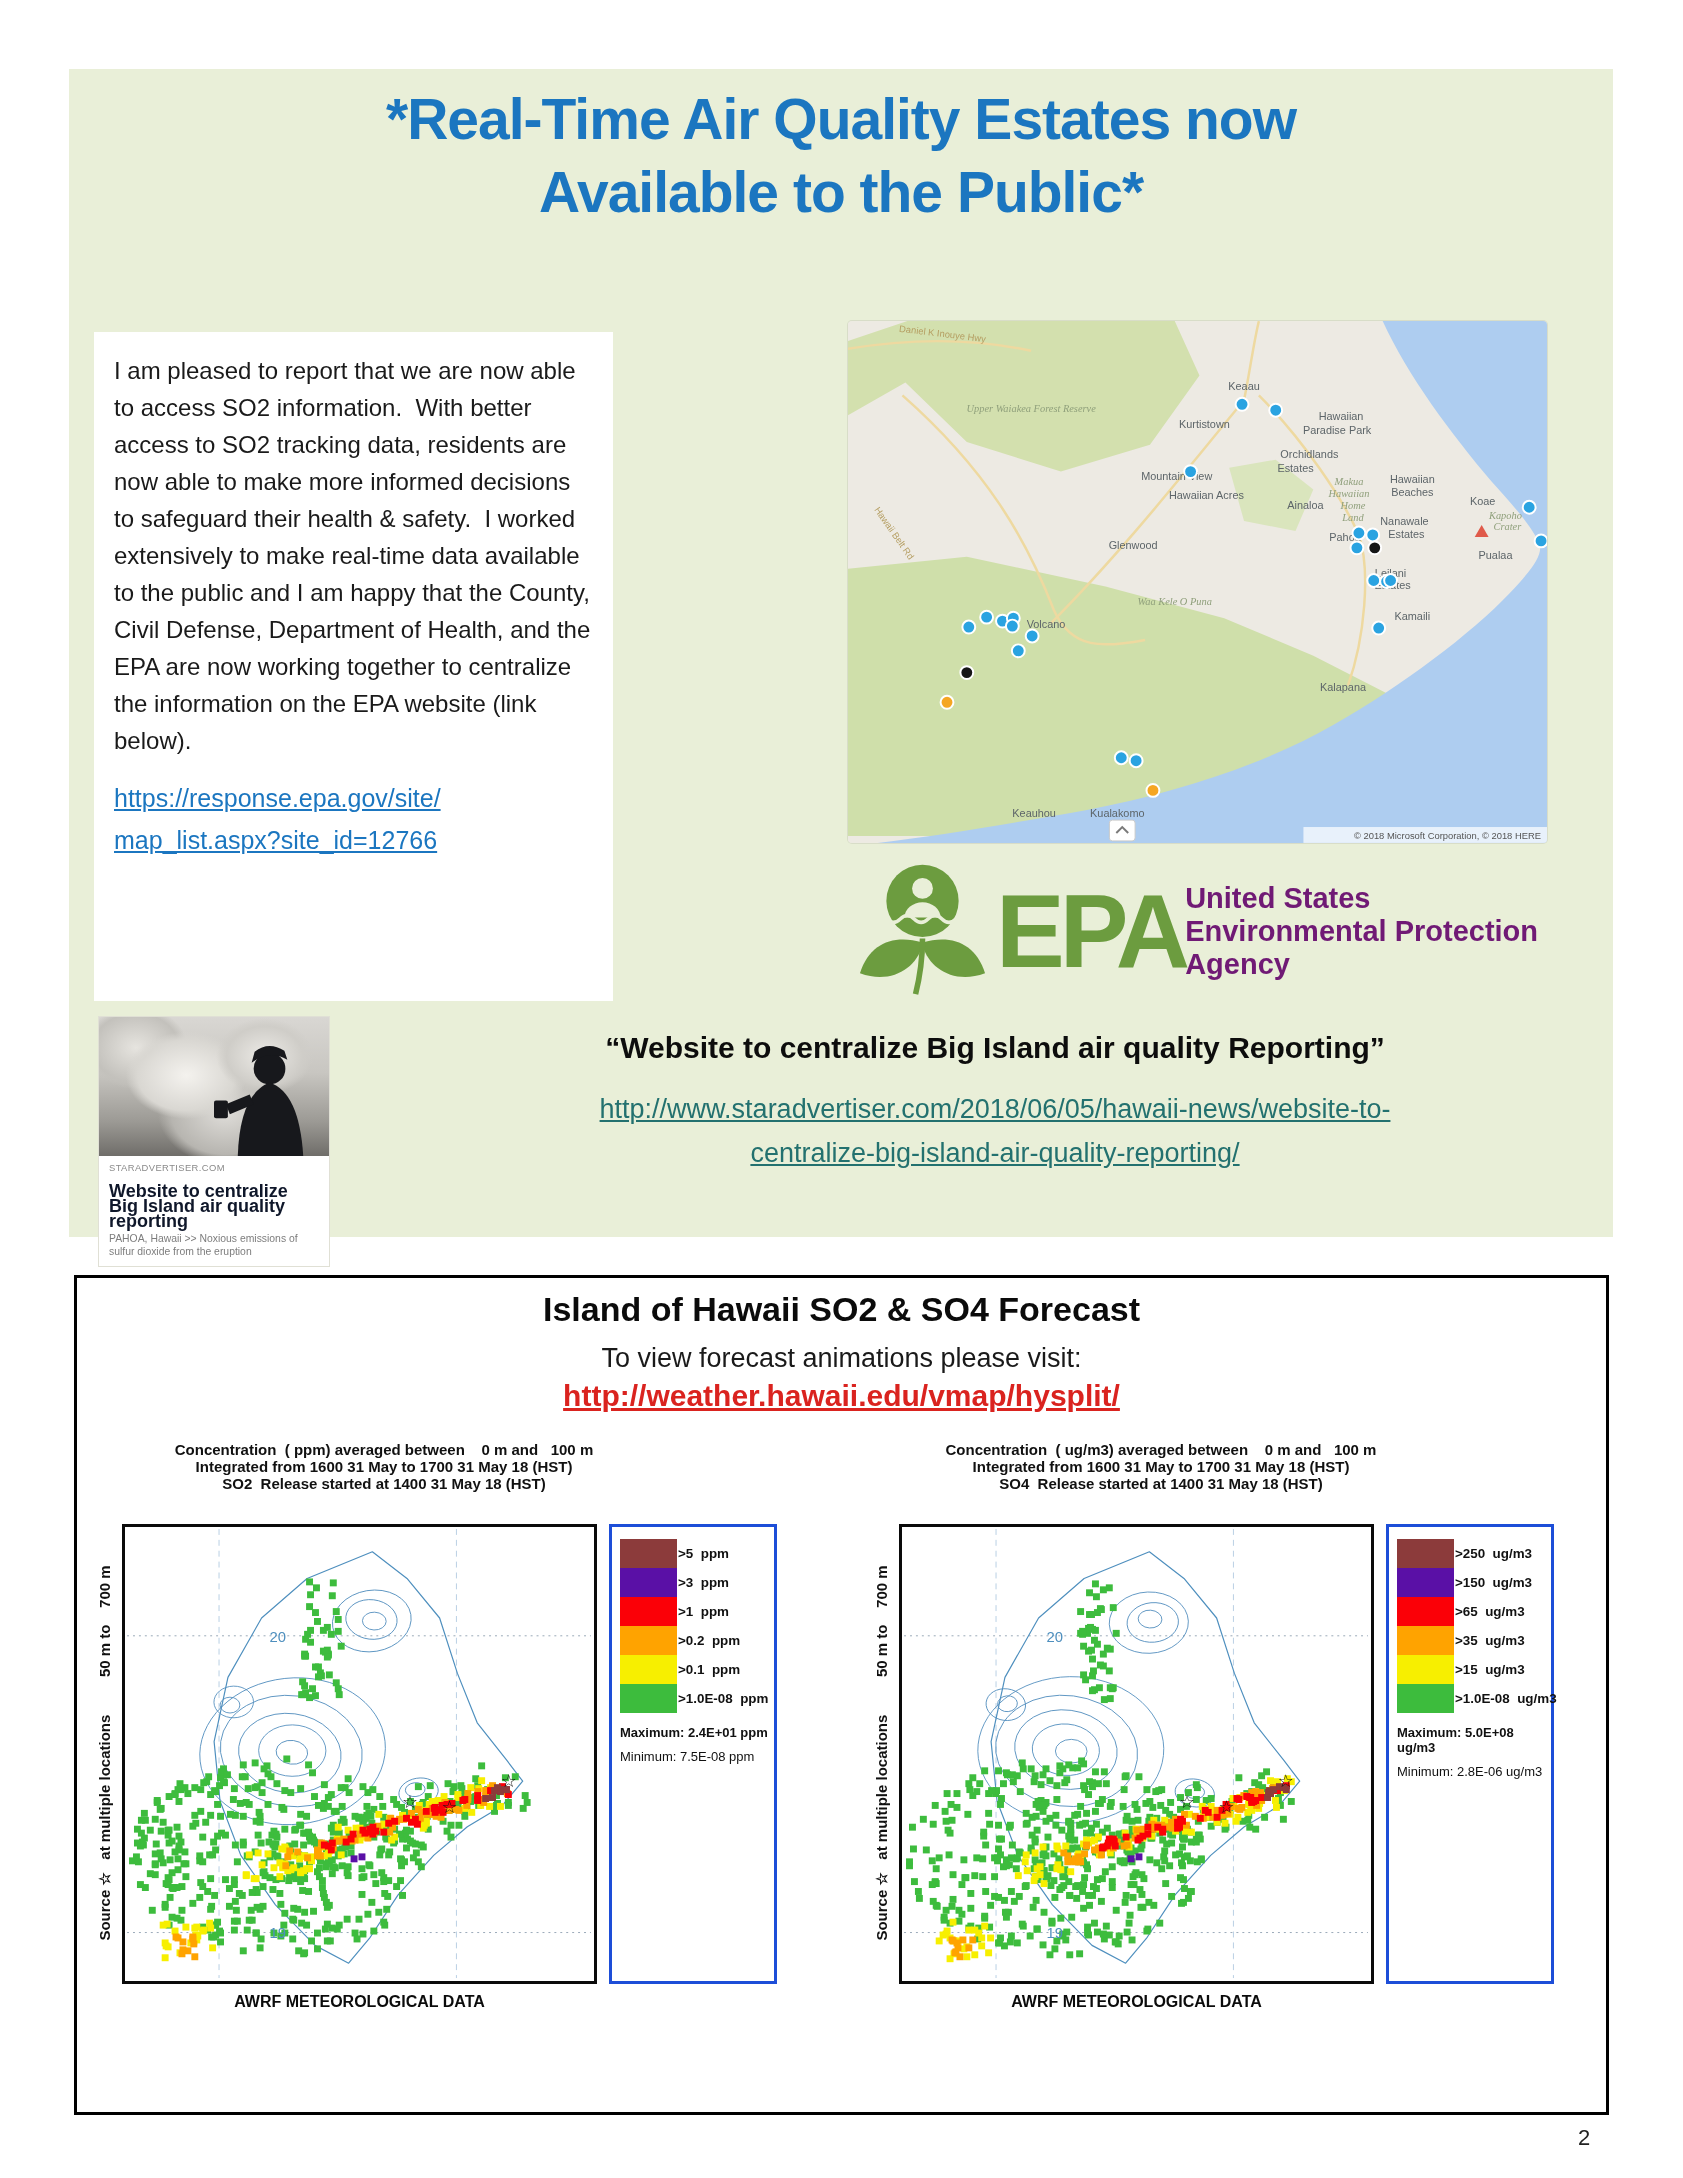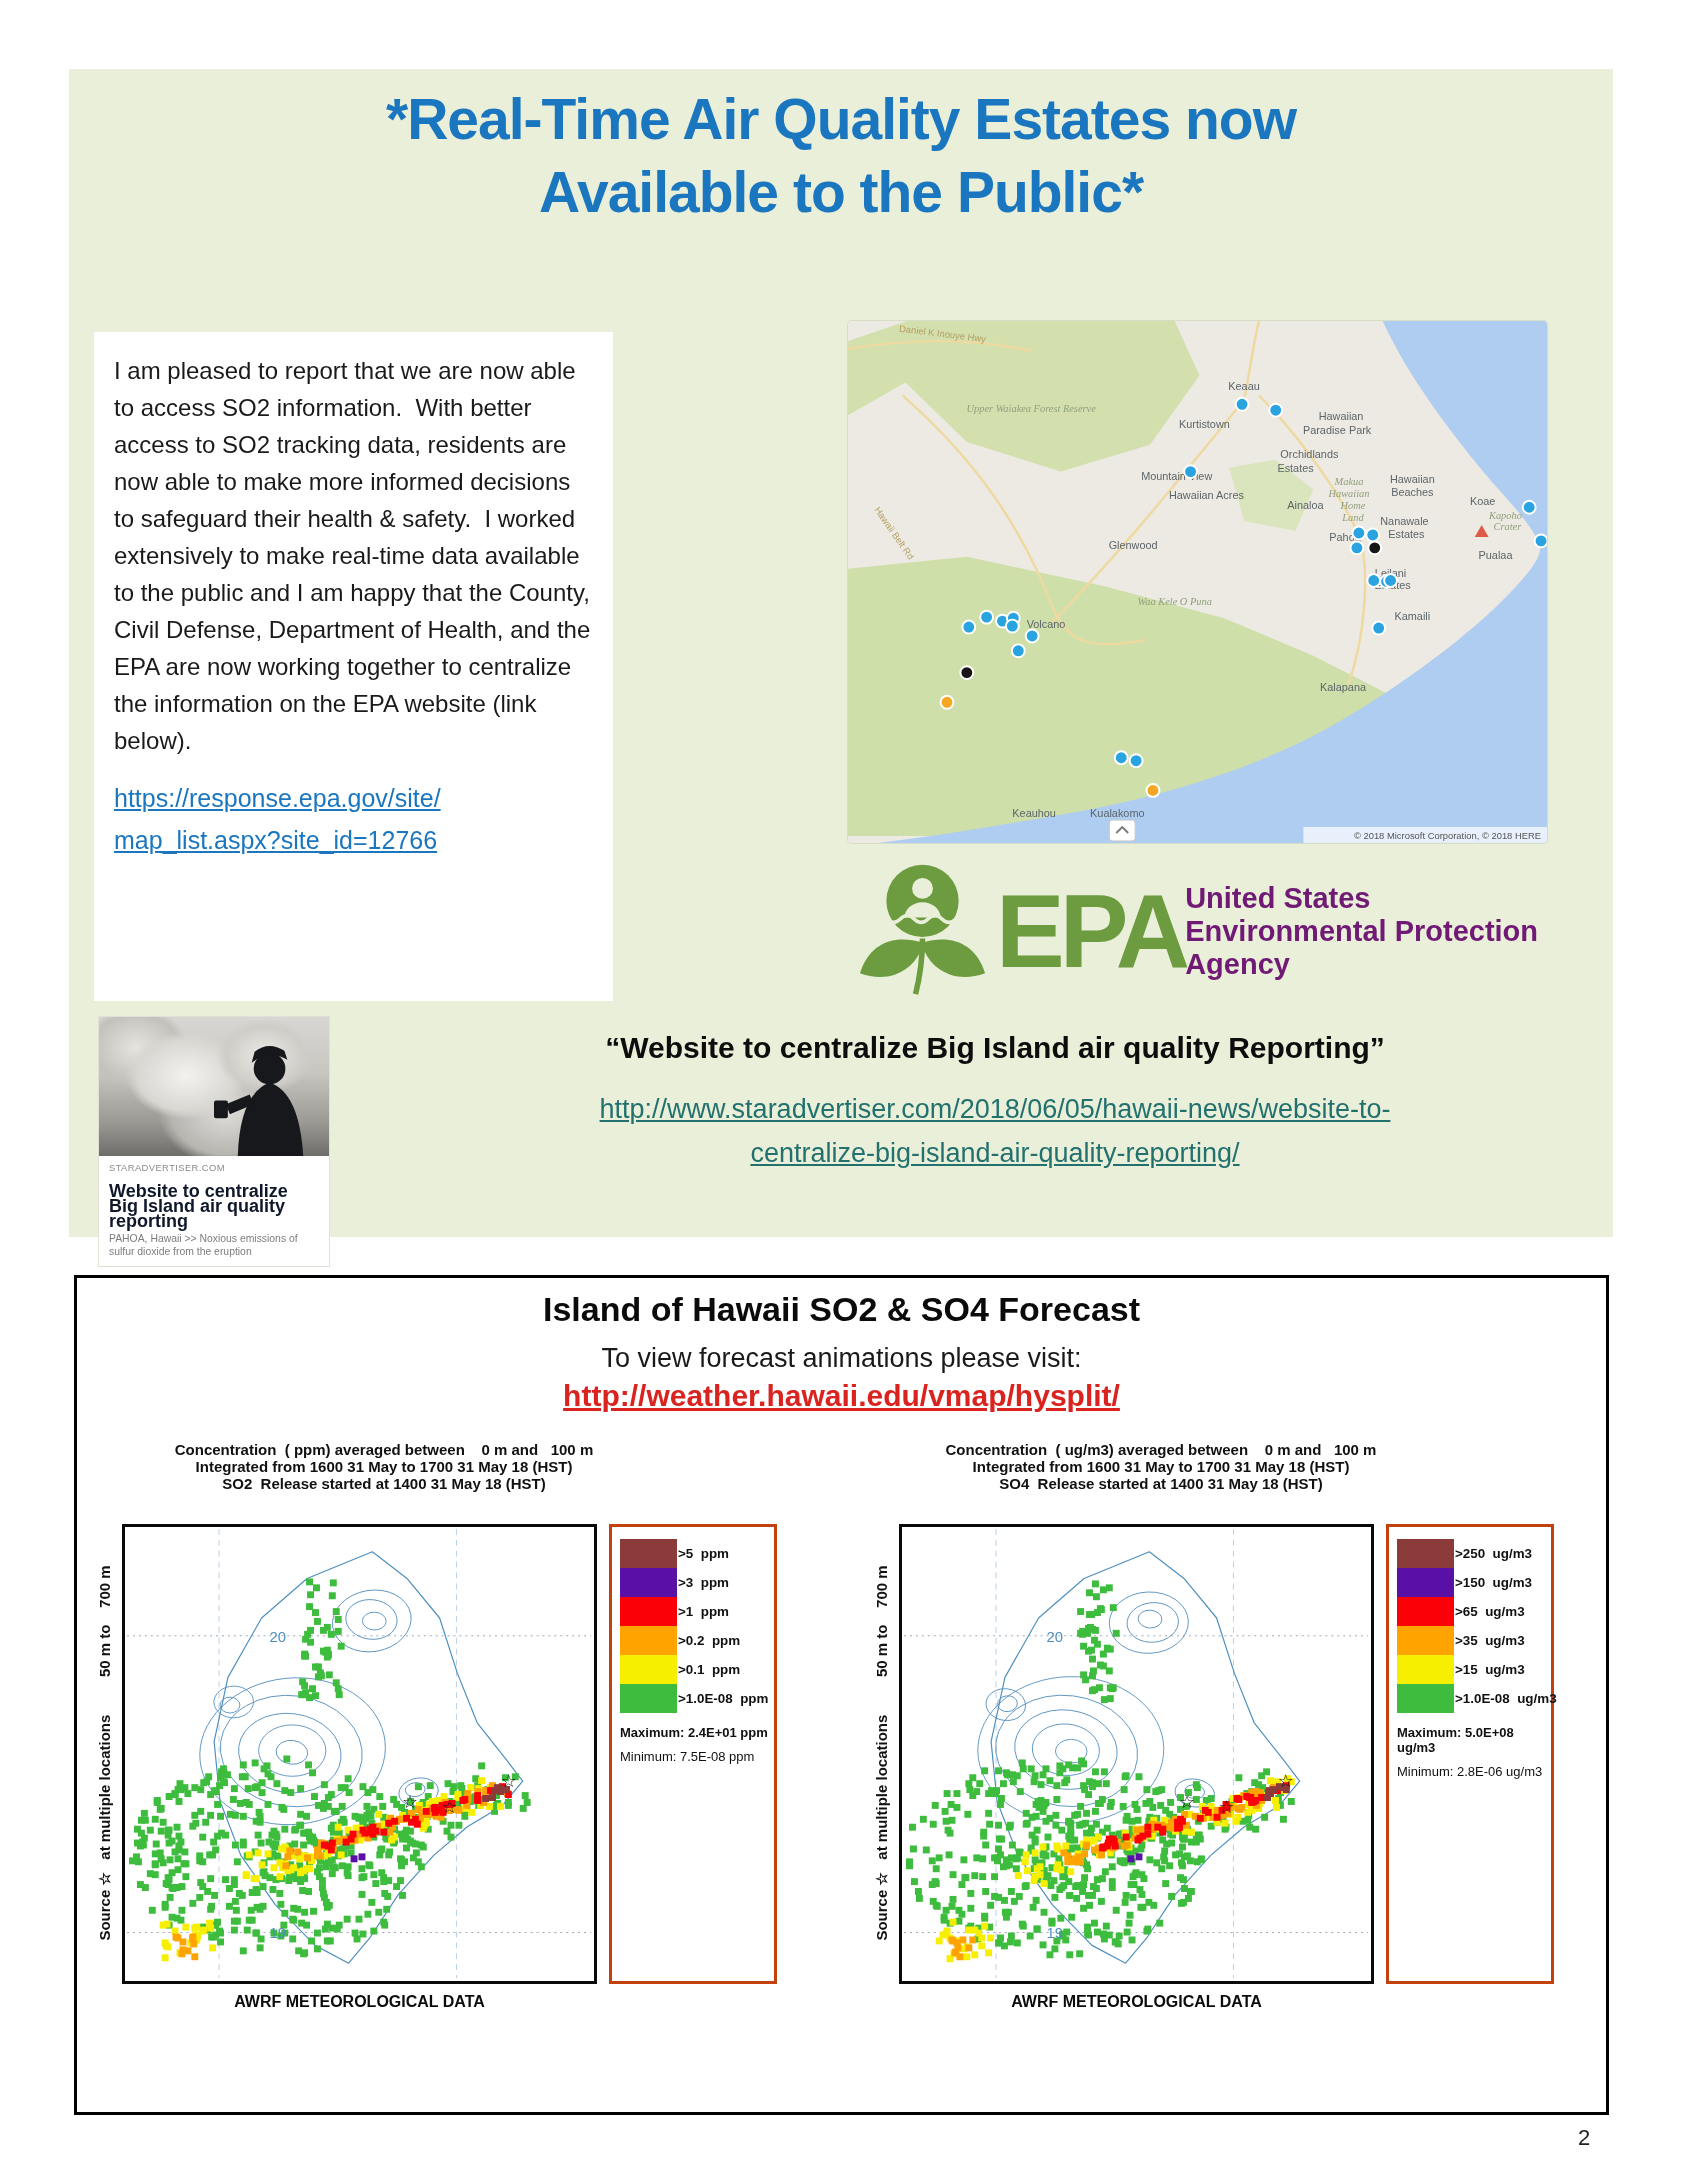--- a/index.html
+++ b/index.html
@@ -53,21 +53,21 @@
   .ph div{white-space:pre;}
   .ph.p0{left:30px}.ph.p1{left:807px}
 
   .vlabel{position:absolute;white-space:pre;font-size:15px;font-weight:700;color:#111;
     transform:translate(-50%,-50%) rotate(-90deg);}
   .vlabel.p0{left:28px;top:475px}.vlabel.p1{left:805px;top:475px}
 
   .plot-box{position:absolute;top:246px;width:475px;height:460px;border:3px solid #0a0a0a;box-sizing:border-box;background:#fff;}
   .plot-box.p0{left:45px}.plot-box.p1{left:822px}
 
-  .legend-box{position:absolute;top:246px;width:168px;height:460px;border:3px solid #c2410c;box-sizing:border-box;background:#fff;padding:12px 0 0 8px;}
+  .legend-box{position:absolute;top:246px;width:168px;height:460px;border:3px solid #1d4ed8;box-sizing:border-box;background:#fff;padding:12px 0 0 8px;}
   .legend-box.p0{left:532px}.legend-box.p1{left:1309px}
   .leg-row{display:flex;align-items:center;height:29px;}
   .leg-swatch{width:57px;height:29px;flex:none;}
   .leg-label{font-size:13.4px;font-weight:700;color:#111;margin-left:1px;white-space:pre;}
   .leg-max{margin-top:12px;font-size:13px;font-weight:700;color:#111;}
   .leg-min{margin-top:9px;font-size:13px;font-weight:400;color:#111;}
 
   .awrf{position:absolute;top:715px;width:475px;text-align:center;font-size:16px;font-weight:700;color:#0b0b0b;}
   .awrf.p0{left:45px}.awrf.p1{left:822px}
 

